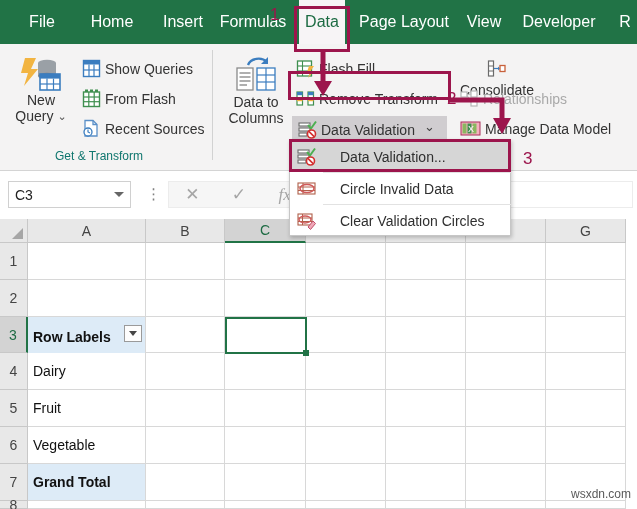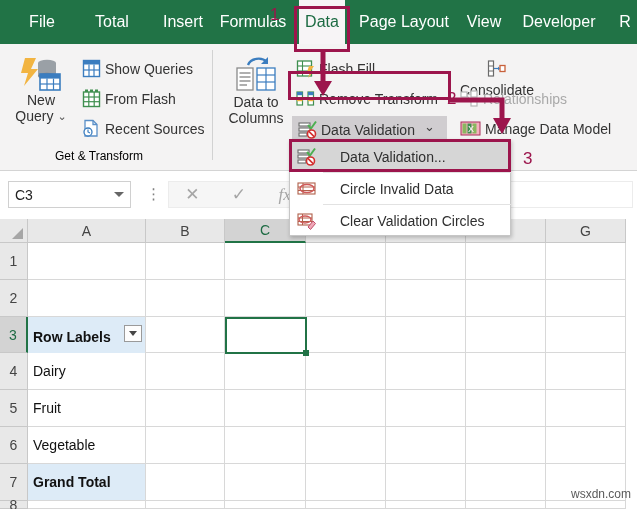--- a/index.html
+++ b/index.html
@@ -28,21 +28,21 @@
 
   
   .ribbon-body {
     position: absolute; left: 0; top: 44px; width: 637px; height: 127px;
     background: #f4f3f3; border-bottom: 1px solid #d4d4d4;
   }
   .grp-divider {
     position: absolute; width: 1px; background: #d2d2d2;
   }
   .grp-label {
-    position: absolute; font-size: 12px; color: #000000; white-space: nowrap;
+    position: absolute; font-size: 12px; color: #0f766e; white-space: nowrap;
   }
   .rb-item {
     position: absolute; display: flex; align-items: center; gap: 4px;
     font-size: 14px; color: #333333; white-space: nowrap;
   }
   .rb-item.disabled { color: #a9a9a9; }
   .rb-big {
     position: absolute; display: flex; flex-direction: column;
     align-items: center; font-size: 14px; color: #333; white-space: nowrap;
     line-height: 1.15;
@@ -168,21 +168,21 @@
 </head>
 <body>
 
 <div id="app">
 
   <div class="ribbon-tabs">
     <div class="tab" style="left:14px;width:56px;">
         <span>File</span>
       </div>
     <div class="tab" style="left:80px;width:64px;">
-        <span>Total</span>
+        <span>Home</span>
       </div>
     <div class="tab" style="left:152px;width:62px;">
         <span>Insert</span>
       </div>
     <div class="tab" style="left:216px;width:74px;">
         <span>Formulas</span>
       </div>
     <div class="tab active" style="left:299px;width:46px;">
         <span>Data</span>
       </div>

